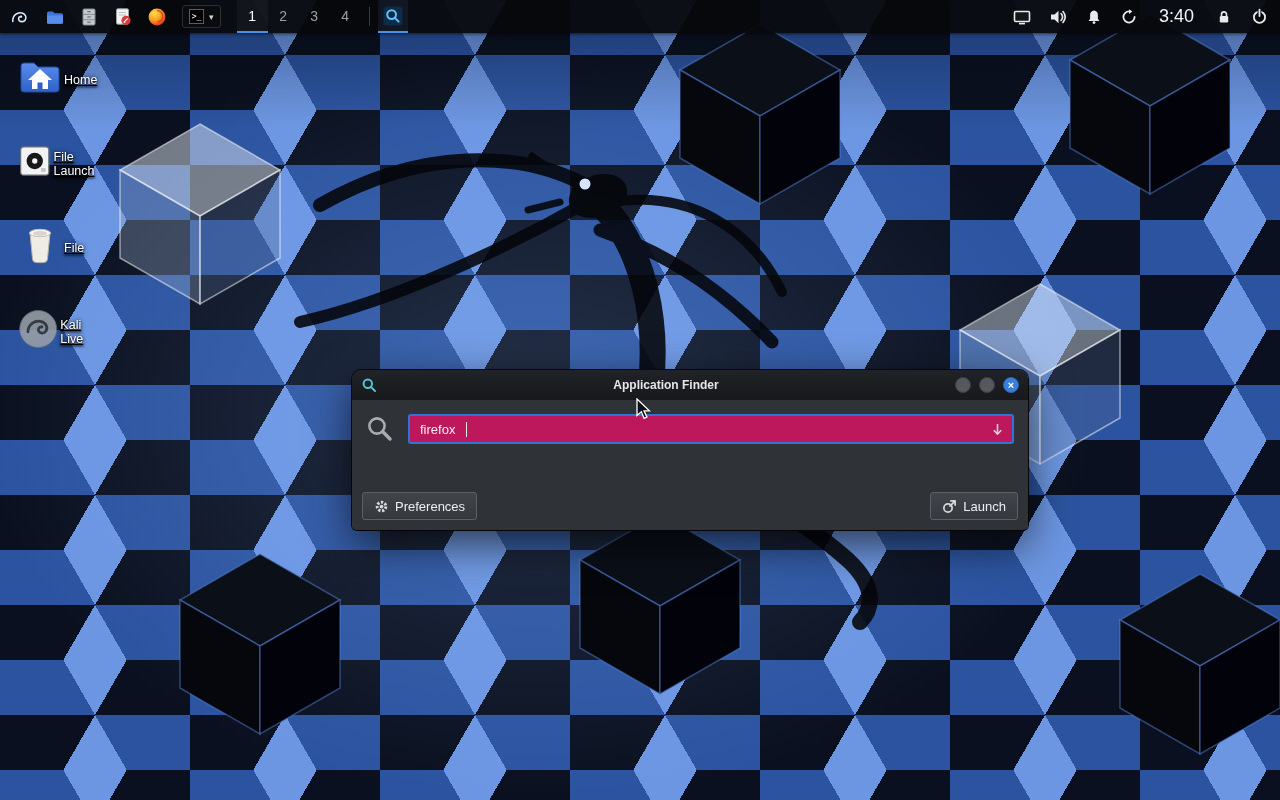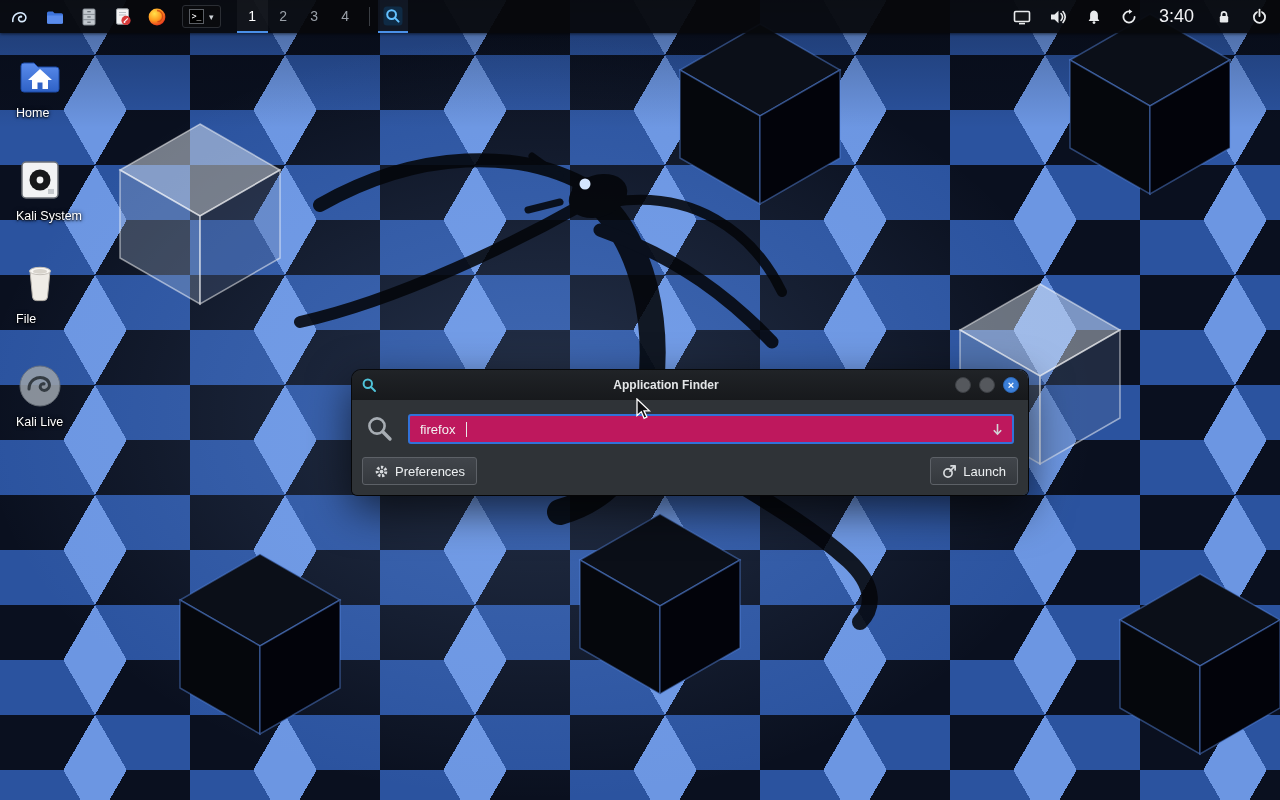--- a/index.html
+++ b/index.html
@@ -40,21 +40,21 @@
   .task-btn { width:30px; height:33px; display:flex; align-items:center; justify-content:center;
     background:rgba(120,160,255,.08); border:none; border-bottom:2px solid #4a90e8; cursor:pointer; }
   .pspacer { flex:1; }
   .tray { display:flex; align-items:center; gap:19px; padding-right:12px; }
   .tray .ticon { display:flex; align-items:center; justify-content:center; cursor:pointer; }
   .clock { color:#f2f3f5; font-size:18px; cursor:pointer; padding:0 3px; }
 
   
   .dicons { position:absolute; left:16px; top:53px; width:88px; display:flex;
     flex-direction:column; gap:36px; z-index:10; }
-  .dicon { display:flex; flex-direction:column; cursor:pointer; }
+  .dicon { display:flex; align-items:center; cursor:pointer;text-decoration:underline; }
   .dicon .dlabel { margin-top:5px; color:#fff; font-size:12.5px;
     text-shadow:0 1px 2px #000, 0 0 4px rgba(0,0,0,.9); }
 
   
   .finder { position:absolute; left:352px; top:370px; width:676px; z-index:60;
     border-radius:9px 9px 5px 5px; box-shadow:0 14px 44px rgba(0,0,0,.65), 0 0 0 1px #0a0b0d; }
   .titlebar { height:30px; background:linear-gradient(180deg,#202327,#17191c);
     border-radius:9px 9px 0 0; display:flex; align-items:center; padding:0 9px; cursor:default; }
   .titlebar .wtitle { flex:1; text-align:center; color:#e4e6e8; font-size:12px; font-weight:bold; }
   .winbtns { display:flex; align-items:center; gap:8px; }
@@ -65,21 +65,21 @@
   .fbody { background:#2f3337; border-radius:0 0 5px 5px; padding:14px 10px 10px; }
   .search-row { display:flex; align-items:center; gap:14px; padding:0 4px; }
   .search-input { flex:1; position:relative; height:30px; background:#be185d;
     border:2px solid #3272d9; border-radius:3px; display:flex; align-items:center;
     padding:0 28px 0 10px; color:#f2f2f2; font-size:13px; cursor:text;gap:8px; }
   .caret-bar { display:inline-block; width:1px; height:15px; background:#e8e8e8; margin-left:3px; }
   .dd-arrow { position:absolute; right:7px; top:6px; }
   .btn-row { display:flex; justify-content:space-between; margin-top:13px; }
   .fbtn { height:28px; display:inline-flex; align-items:center; gap:6px; padding:0 11px;
     background:linear-gradient(180deg,#41454b,#35393e); border:1px solid #5d6167; border-radius:3px;
-    color:#eceff1; font-size:13px; font-family:"Liberation Sans", sans-serif; cursor:pointer; }
+    color:#eceff1; font-size:13px; font-family:"Liberation Sans", sans-serif; cursor:pointer;margin-top:35px; }
 
   .cursor { position:absolute; left:636px; top:398px; z-index:99; pointer-events:none; }
 </style>
 </head>
 <body>
 
 <div class="stage">
 
   <div class="wallpaper"></div>
   <svg class="wall-art" width="1280" height="800" viewBox="0 0 1280 800">
@@ -273,21 +273,21 @@
       <div class="dlabel">Home</div>
     </div>
 
     <div class="dicon">
       <svg width="48" height="48" viewBox="0 0 48 48">
         <rect x="6" y="6" width="36" height="36" rx="4" fill="#f2f3f4" stroke="#6d7278" stroke-width="1.5"></rect>
         <circle cx="24" cy="24" r="10.5" fill="#17181a"></circle>
         <circle cx="24" cy="24" r="3.4" fill="#f2f3f4"></circle>
         <rect x="32" y="33" width="6" height="5" fill="#c4c8cc"></rect>
       </svg>
-      <div class="dlabel">Kali System</div>
+      <div class="dlabel">File Launch</div>
     </div>
 
     <div class="dicon">
       <svg width="48" height="48" viewBox="0 0 48 48">
         <path d="M14 12 h20 l-2.5 26 a4 4 0 0 1 -4 3.6 h-7 a4 4 0 0 1 -4 -3.6 Z" fill="#efece6" stroke="#b5b1aa"></path>
         <ellipse cx="24" cy="12" rx="10.5" ry="3.7" fill="#f8f6f2" stroke="#c5c1ba"></ellipse>
         <ellipse cx="24" cy="12.4" rx="7" ry="2.3" fill="#d8d4cc"></ellipse>
       </svg>
       <div class="dlabel">File</div>
     </div>

